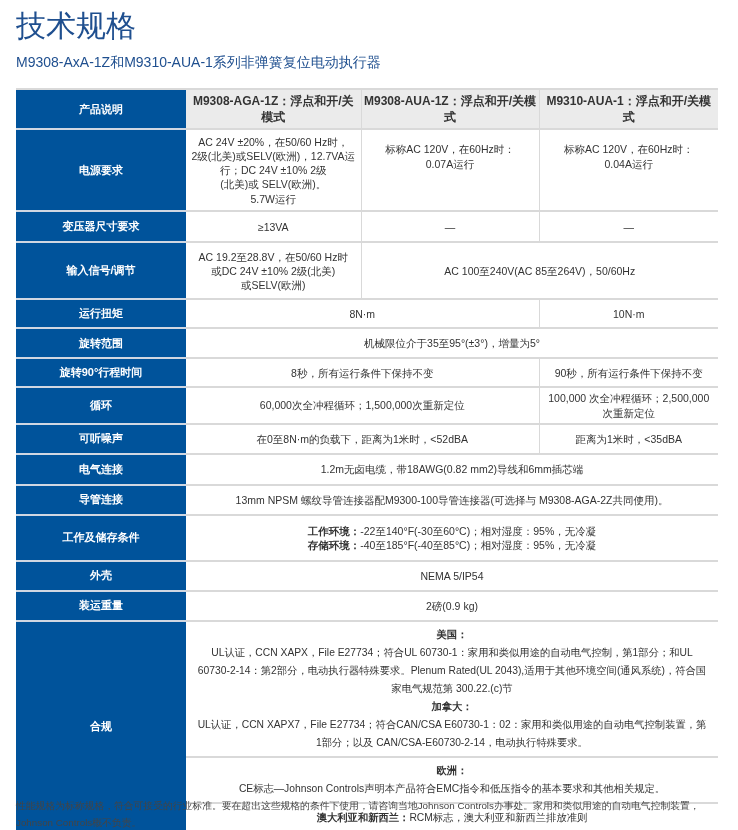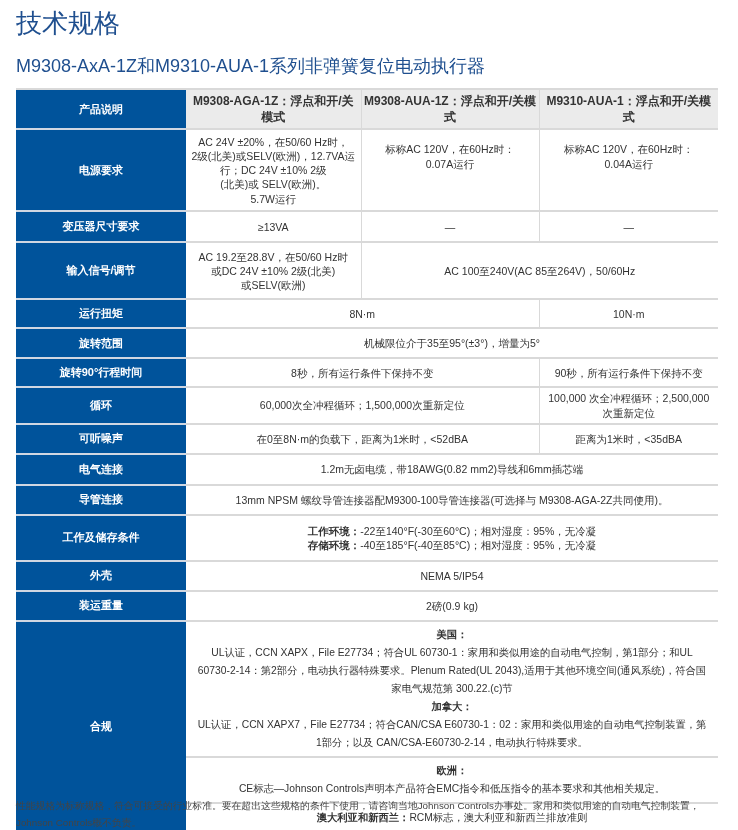--- a/index.html
+++ b/index.html
@@ -1,19 +1,19 @@
 <!DOCTYPE html>
 <html><head>
   <meta charset="utf-8">
   <style>
     * { box-sizing: border-box; margin: 0; padding: 0; }
     html, body { width: 738px; height: 830px; background: #ffffff; overflow: hidden; }
     body { font-family: "Liberation Sans", "DejaVu Sans", sans-serif; color: #333333; position: relative; }
-    .page-title { position: absolute; left: 16px; top: 6px; font-size: 26px; color: #1f4f8f; font-weight: normal; font-family: Liberation Mono, monospace; }
-    .subtitle { position: absolute; left: 16px; top: 54px; font-size: 18px; color: #1f4f8f; }
+    .page-title { position: absolute; left: 16px; top: 6px; font-size: 30px; color: #1f4f8f; font-weight: normal; font-family: Liberation Mono, monospace; }
+    .subtitle { position: absolute; left: 16px; top: 54px; font-size: 14px; color: #1f4f8f; }
     table.spec { position: absolute; left: 16px; top: 88px; width: 702px; border-collapse: collapse; table-layout: fixed; font-size: 10.5px; }
     table.spec td, table.spec th { border-bottom: 2px solid #d9d9d9; border-right: 1px solid #d9d9d9; text-align: center; vertical-align: middle; line-height: 1.35; padding: 3px 2px; }
     table.spec .hdr { background: #00539b; color: #ffffff; font-weight: bold; font-size: 11px; border-right: none; border-bottom: 2px solid #d0d7e2; }
     table.spec th.col { background: #ebebeb; color: #333; font-weight: bold; font-size: 12px; height: 40px; }
     table.spec tr:first-child th, table.spec tr:first-child td { border-top: 2px solid #d9d9d9; }
     .compliance-cell { text-align: left; padding: 4px 10px !important; line-height: 1.75 !important; font-size: 10.3px; }
     .bold { font-weight: bold; }
     .footnote { position: absolute; left: 16px; top: 797px; width: 706px; font-size: 9.8px; line-height: 1.75; color: #444; }
   </style>
 </head>

